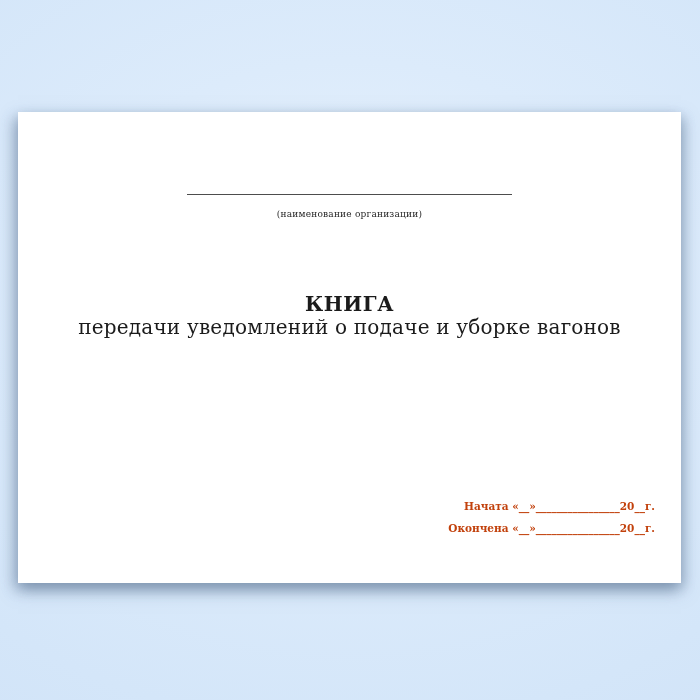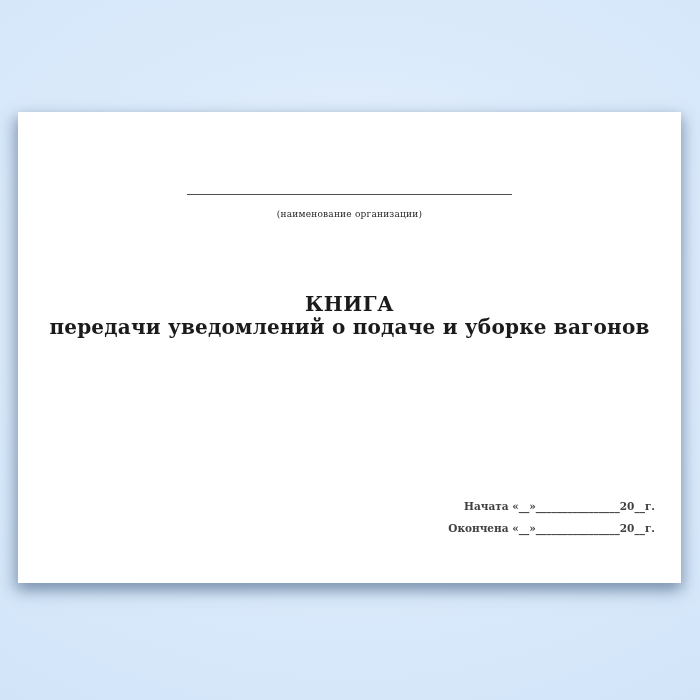--- a/index.html
+++ b/index.html
@@ -66,31 +66,31 @@
 
   .title {
     font-size: 20px;
     font-weight: bold;
     letter-spacing: 0.6px;
     line-height: 23px;
   }
 
   .subtitle {
     font-size: 20px;
-    font-weight: bold;
+    font-weight: normal;
     letter-spacing: 0.2px;
     line-height: 23px;
   }
 
   .dates-block {
     position: absolute;
     top: 383px;
     right: 26px;
     text-align: right;
-    color: #404040;
+    color: #c2410c;
   }
 
   .date-line {
     font-size: 10.5px;
     font-weight: bold;
     line-height: 22px;
     white-space: pre;
   }
 </style>
 </head>

